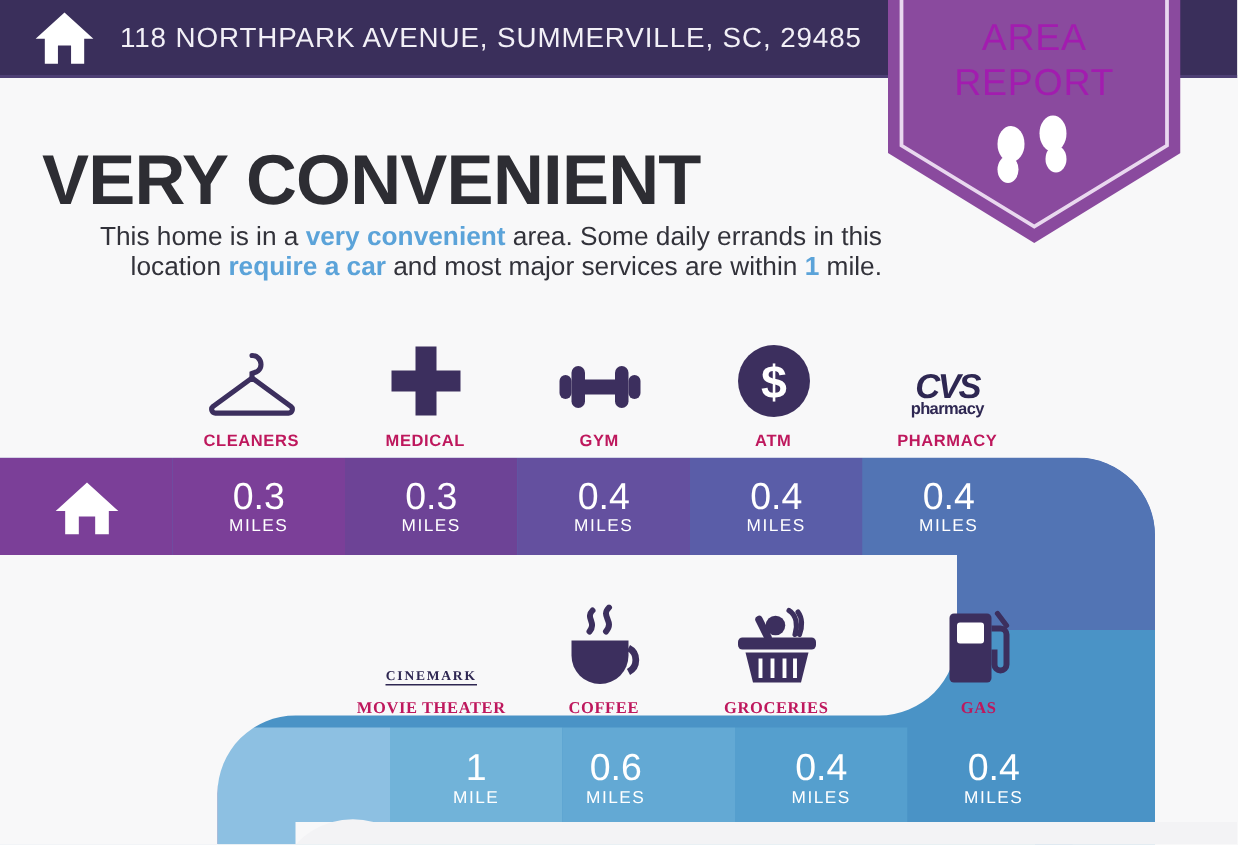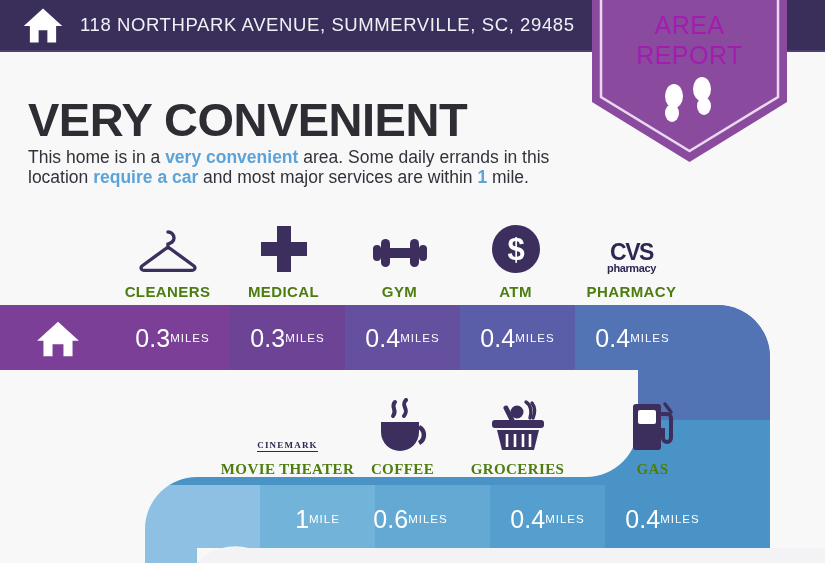--- a/index.html
+++ b/index.html
@@ -35,55 +35,55 @@
     color:#a21caf; font-size:25px; line-height:30px; letter-spacing:.5px;
   }
 
   
   .headline {
     position:absolute; left:28px; top:92px;
     font-size:47px; font-weight:bold; letter-spacing:-.5px; color:#2d2d33;
   }
   .subtext {
     position:absolute; left:28px; top:148px; width:560px;
-    font-size:17.5px; line-height:19.5px; color:#32323a;
+    font-size:17.5px; line-height:19.5px; color:#32323a;text-align:right;
   }
   .hl { color:#5ba3d9; font-weight:bold; }
 
   
   .ribbon { position:absolute; left:0; top:0; width:825px; height:563px; z-index:1; }
 
   
   .row1-icons { position:absolute; left:0; top:218px; width:825px; height:82px; z-index:4; }
   .row2-icons { position:absolute; left:145px; top:396px; width:680px; height:80px; z-index:4;font-family:Liberation Serif, serif; }
   .cat {
     position:absolute; width:115px; height:82px;
     display:flex; flex-direction:column; align-items:center; justify-content:flex-end;
   }
   .cat .glyph { height:50px; display:flex; align-items:flex-end; justify-content:center; }
   .cat .clabel {
-    font-size:15px; font-weight:bold; color:#4d7c0f; letter-spacing:.4px;
+    font-size:11px; font-weight:bold; color:#be185d; letter-spacing:.4px;
     margin-top:9px; white-space:nowrap;text-align:center;
   }
 
   
   .cell {
     position:absolute; width:115px; height:65px; z-index:3;
-    display:flex; flex-direction:row; align-items:center; justify-content:center;
+    display:flex; flex-direction:column; align-items:center; justify-content:center;
     color:#fff;
   }
   .cell .num { font-size:25px; line-height:26px; font-weight:400; }
   .cell .unit { font-size:11.5px; letter-spacing:1px; margin-top:1px; }
 
   .house-cell { position:absolute; left:0; top:305px; width:115px; height:65px; z-index:3;
     display:flex; align-items:center; justify-content:center; }
 
   
   .cvs-wrap { text-align:center; line-height:1; }
-  .cvs-top { font-size:23px; font-weight:bold; color:#2e2752; letter-spacing:-1.5px; }
+  .cvs-top { font-size:23px; font-weight:bold; color:#2e2752; letter-spacing:-1.5px; font-style:italic; }
   .cvs-bot { font-size:11px; font-weight:bold; color:#2e2752; letter-spacing:-.4px; margin-top:-1px; }
   .cinemark {
     font-size:9px; font-weight:bold; color:#2e2752; letter-spacing:1.2px;
     border-bottom:1.5px solid #2e2752; padding-bottom:1px;
   }
 </style>
 </head>
 <body>
 
 <div id="page">

